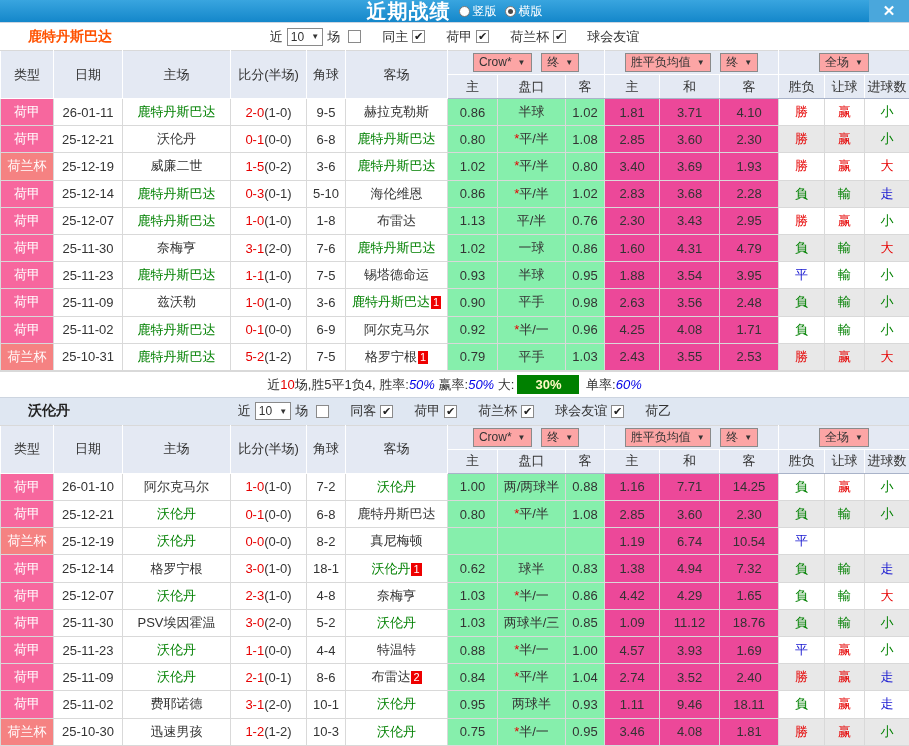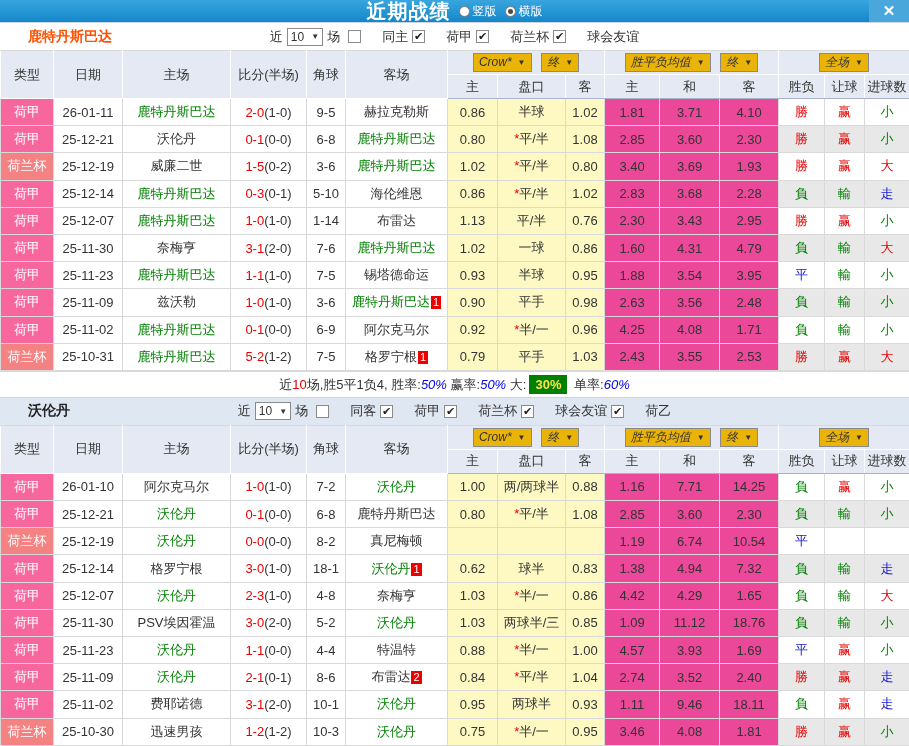--- a/index.html
+++ b/index.html
@@ -33,41 +33,41 @@
   .arr { font-size:8px; color:#333; }
   .filters { display:inline-flex; align-items:center; }
   .filter { display:inline-flex; align-items:center; margin-left:4px; cursor:pointer;gap:20px; }
   .cb { width:13px; height:13px; border:1px solid #8a8a8a; background:#fff; display:inline-block; font-size:11px; line-height:11px; text-align:center; color:#222; margin-right:1px; }
   
   table { border-collapse:collapse; table-layout:fixed; width:909px; }
   th, td { border:1px solid #d9d9d9; text-align:center; padding:0; overflow:hidden; white-space:nowrap; }
   thead th { background:#e4e9f3; border:1px solid #fff; border-top:1px solid #d9d9d9; font-weight:normal; font-size:13px; color:#333; }
   .hdr-top th { height:24px; }
   .hdr-sub th { height:24px; border-bottom:1px solid #a9b3c9; }
-  .dd { display:inline-flex; align-items:center; background:#eab308; border:1px solid #8a8a8a; height:19px; padding:0 5px; gap:6px; font-size:12px; margin:0 3px; cursor:pointer;font-style:italic; }
+  .dd { display:inline-flex; align-items:center; background:#fca5a5; border:1px solid #8a8a8a; height:19px; padding:0 5px; gap:6px; font-size:12px; margin:0 3px; cursor:pointer; }
   tbody tr { height:27.2px; }
-  .td-cream { background:#fef9c3; }
+  .td-cream { background:#86efac; }
   .td-blue  { background:#ec4899; }
   tr.even .td-res { background:#e8e8e8; }
   .t-league { background:#f7679e; color:#fff; }
   .t-cup    { background:#f58282; color:#fff; }
   .team-green { color:#008000; }
   .c-red   { color:#e60000; }
   .c-green { color:#008000; }
   .c-blue  { color:#1515d0; }
   .score { color:#e60000; }
   .half  { color:#333; }
   .star  { color:#e60000; }
   .badge { background:#ee0000; color:#fff; font-size:11px; line-height:13px; display:inline-block; padding:0 2px; margin-left:1px; }
   .badge:empty { display:none; }
   
   .summary { height:26px; line-height:26px; text-align:center; border-top:1px solid #d9d9d9; font-size:13px; background:#fff; }
   .s-red { color:#e60000; }
   .s-blue { color:#0000e6;font-style:italic; }
-  .s-greenbox { background:#008000; color:#fde047; padding:2px 6px; margin:0 3px; font-weight:bold; }
+  .s-greenbox { background:#008000; color:#fef9c3; padding:2px 18px; margin:0 3px; font-weight:bold; }
 </style>
 </head>
 <body>
 
 <div class="titlebar">
   <span class="title">近期战绩</span>
   <span class="radio-group"><span class="tb-radio">
         <span class="radio-dot"></span>
         <span>竖版</span>
       </span><span class="tb-radio">
@@ -241,21 +241,21 @@
     <td class="td-blue">2.28</td>
     <td class="td-res c-green">負</td>
     <td class="td-res c-green">輸</td>
     <td class="td-res c-blue">走</td>
   </tr>
       <tr>
     <td class="t-league">荷甲</td>
     <td>25-12-07</td>
     <td><span class="team-green">鹿特丹斯巴达</span></td>
     <td><span class="score">1-0</span><span class="half">(1-0)</span></td>
-    <td>1-14</td>
+    <td>1-8</td>
     <td><span>布雷达</span></td>
     <td class="td-cream">1.13</td>
     <td class="td-cream"><span class="star"></span><span>平/半</span></td>
     <td class="td-cream">0.76</td>
     <td class="td-blue">2.30</td>
     <td class="td-blue">3.43</td>
     <td class="td-blue">2.95</td>
     <td class="td-res c-red">勝</td>
     <td class="td-res c-red">赢</td>
     <td class="td-res c-green">小</td>

